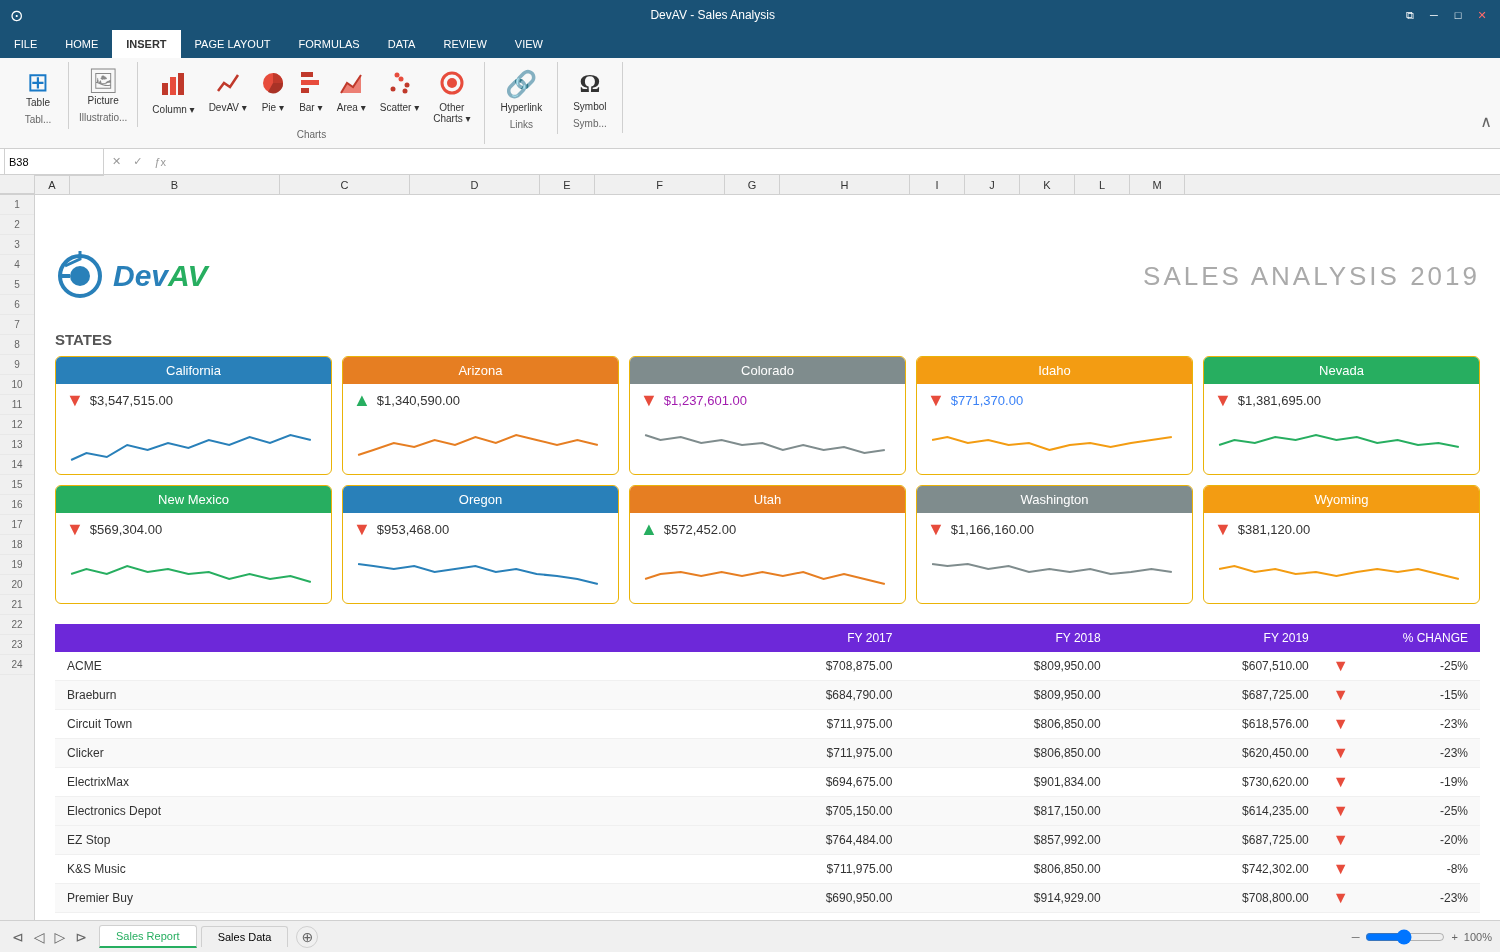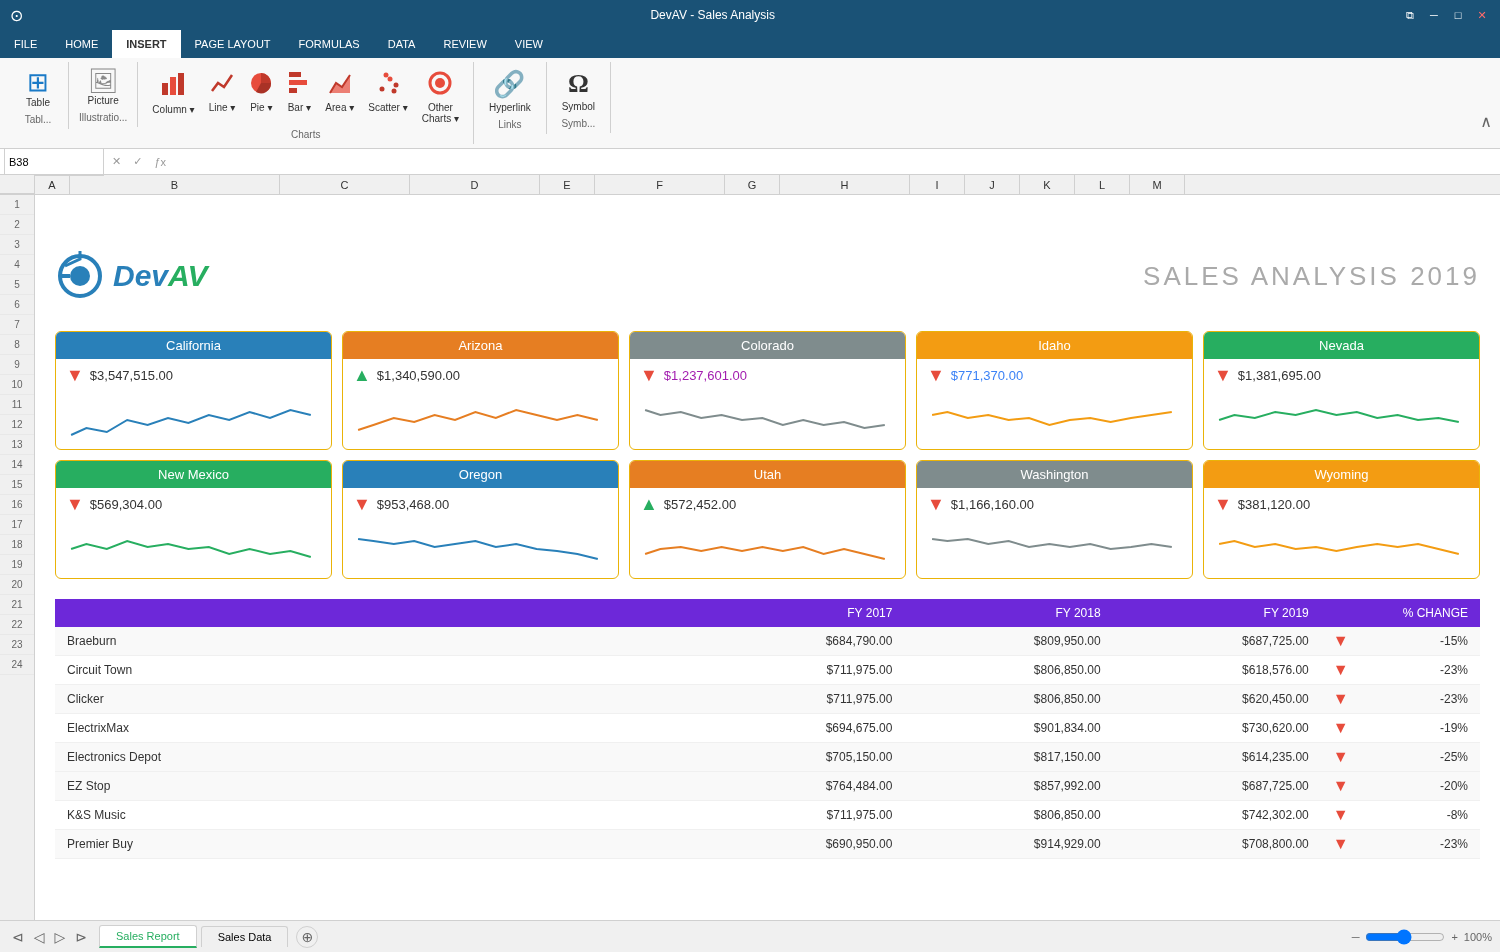--- a/index.html
+++ b/index.html
@@ -169,21 +169,21 @@
             </svg>
         </div>
         <div class="label">Column ▾</div>
       </div>
       <div class="ribbon-btn-small">
         <div>
           <svg width="24" height="28" viewBox="0 0 24 28">
               <polyline points="2,22 8,14 14,18 22,6" fill="none" stroke="#c0392b" stroke-width="2.5"></polyline>
             </svg>
         </div>
-        <div class="label">Line ▾</div>
+        <div class="label">DevAV ▾</div>
       </div>
       <div class="ribbon-btn-small">
         <div>
           <svg width="24" height="28" viewBox="0 0 24 28">
             <circle cx="12" cy="14" r="10" fill="#e74c3c"></circle>
             <path d="M12,14 L12,4 A10,10 0 0,1 22,14 Z" fill="#c0392b"></path>
             <path d="M12,14 L22,14 A10,10 0 0,1 7,23 Z" fill="#a93226"></path>
           </svg>
         </div>
         <div class="label">Pie ▾</div>
@@ -321,20 +321,21 @@
           <line x1="5" y1="25" x2="15" y2="25" stroke="#2980b9" stroke-width="4"></line>
           <polyline points="10,15 25,8 25,0" fill="none" stroke="#2980b9" stroke-width="3"></polyline>
         </svg>
         <div style="font-size:30px; font-weight:900; color:#2980b9; font-style:italic;">
           <span style="color:#2980b9;">Dev</span><span style="color:#27ae60;">AV</span>
         </div>
       </div>
       <div style="font-size:26px; color:#aaa; font-weight:300; letter-spacing:3px;">SALES ANALYSIS 2019</div>
     </div>
 
+    <div style="font-size:15px; color:#555; font-weight:700; margin-bottom:8px;">STATES</div>
 
     <div class="states-grid" id="states-container">
         <div class="state-card">
     <div class="state-card-header" style="background:#2980b9;">California</div>
     <div class="state-card-body">
       <div class="state-value-row">
         <span style="color:#e74c3c; font-size:18px;">▼</span>
         <span style="font-size:13px; font-weight:500; color:#333;">$3,547,515.00</span>
       </div>
       <svg class="mini" viewBox="0 0 250 50" preserveAspectRatio="none">
@@ -456,20 +457,30 @@
       <thead>
         <tr>
           <th style="width:45%;"></th>
           <th>FY 2017</th>
           <th>FY 2018</th>
           <th>FY 2019</th>
           <th colspan="2">% CHANGE</th>
         </tr>
       </thead>
       <tbody id="table-body">
+          <tr style="background: white;">
+    <td>ACME</td>
+    <td>$708,875.00</td>
+    <td>$809,950.00</td>
+    <td>$607,510.00</td>
+    <td style="text-align:center; width:30px;">
+      <span style="color:#e74c3c; font-size:16px;">▼</span>
+    </td>
+    <td>-25%</td>
+  </tr>
           <tr style="background: rgb(249, 249, 249);">
     <td>Braeburn</td>
     <td>$684,790.00</td>
     <td>$809,950.00</td>
     <td>$687,725.00</td>
     <td style="text-align:center; width:30px;">
       <span style="color:#e74c3c; font-size:16px;">▼</span>
     </td>
     <td>-15%</td>
   </tr>

